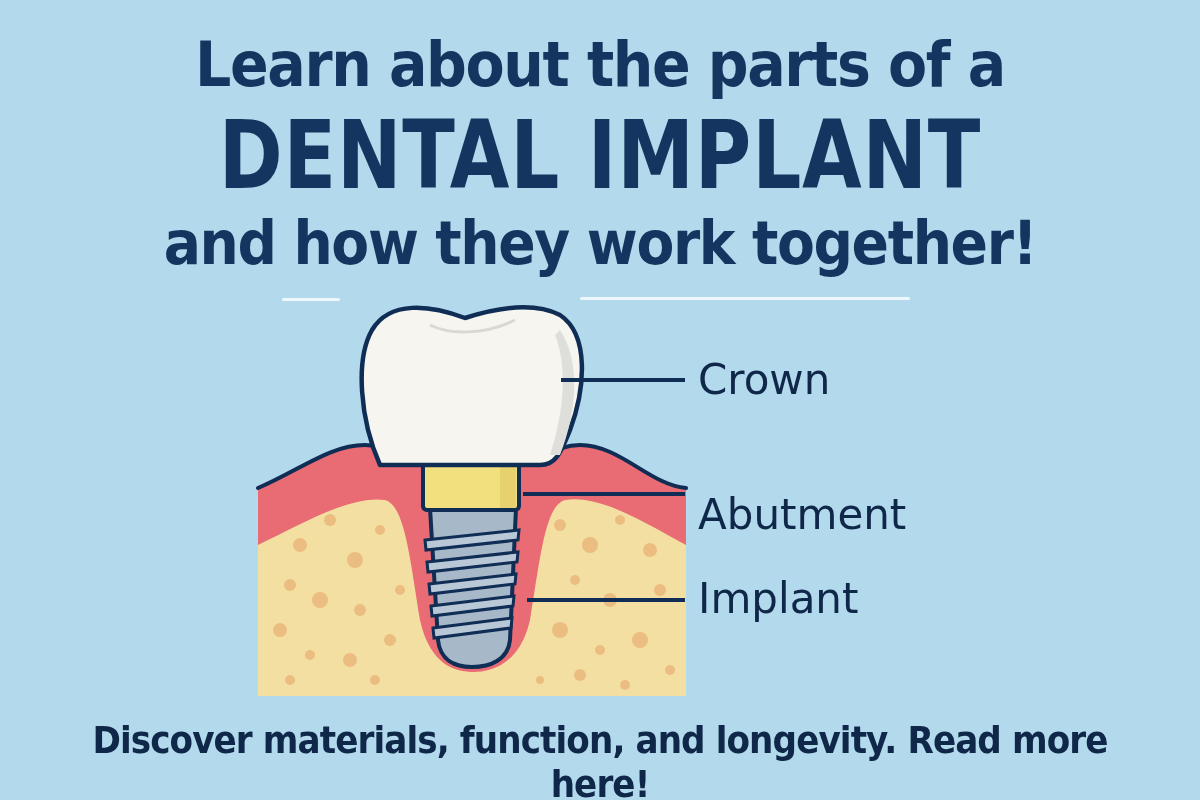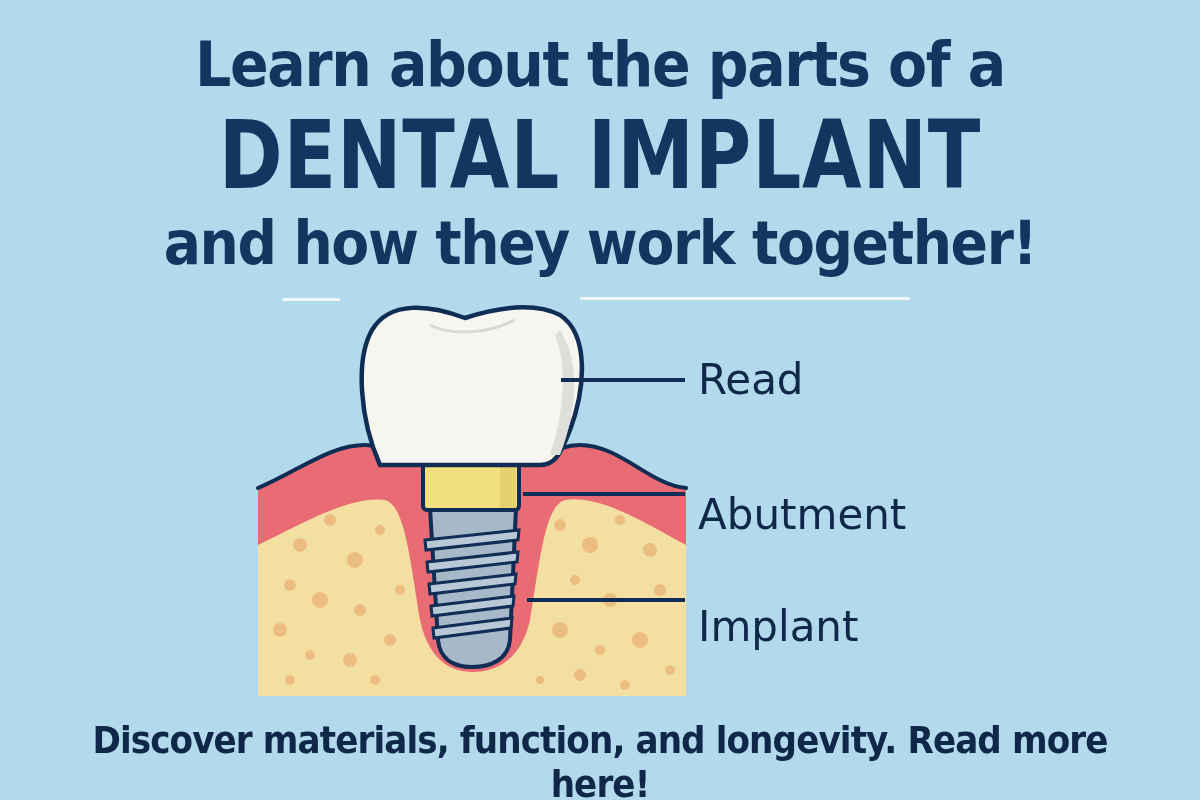--- a/index.html
+++ b/index.html
@@ -95,17 +95,17 @@
 
   <path d="M380,465 C360,420 355,360 372,330 C390,300 430,305 465,318 C490,310 530,300 560,315 C590,335 585,390 570,430 C560,455 555,465 540,465 Z" fill="#f6f5ef" stroke="#0f2d55" stroke-width="4.5" stroke-linejoin="round"></path>
   <path d="M430,325 C450,335 485,335 515,320" fill="none" stroke="#d9d9d3" stroke-width="3"></path>
   <path d="M560,330 C580,360 578,410 560,455 L550,455 C565,410 567,365 555,335 Z" fill="#dedfdb"></path>
 
   <line x1="561" y1="380" x2="685" y2="380" stroke="#0f2d55" stroke-width="4"></line>
   <line x1="523" y1="494" x2="685" y2="494" stroke="#0f2d55" stroke-width="4"></line>
   <line x1="527" y1="600" x2="685" y2="600" stroke="#0f2d55" stroke-width="4"></line>
 </svg>
 
-<div class="label" style="top:355px;">Read</div>
+<div class="label" style="top:355px;">Crown</div>
 <div class="label" style="top:468px;margin-top:22px;">Abutment</div>
-<div class="label" style="top:602px;">Implant</div>
+<div class="label" style="top:574px;">Implant</div>
 
 <div class="footer">Discover materials, function, and longevity. Read more here!</div>
 
 </body></html>

